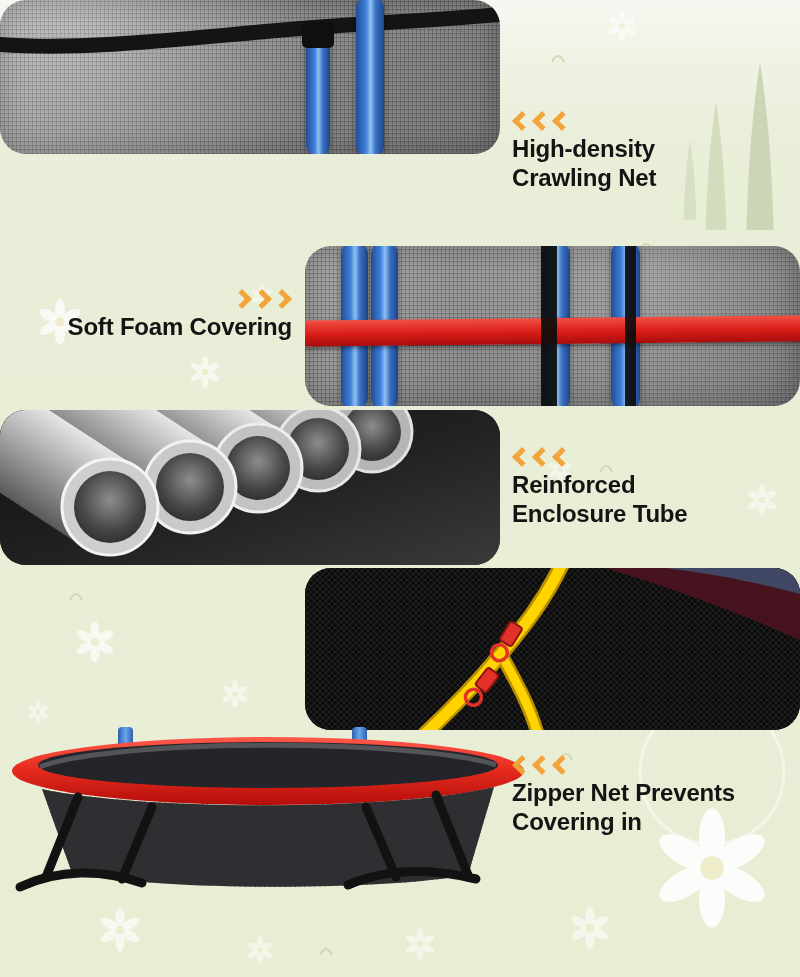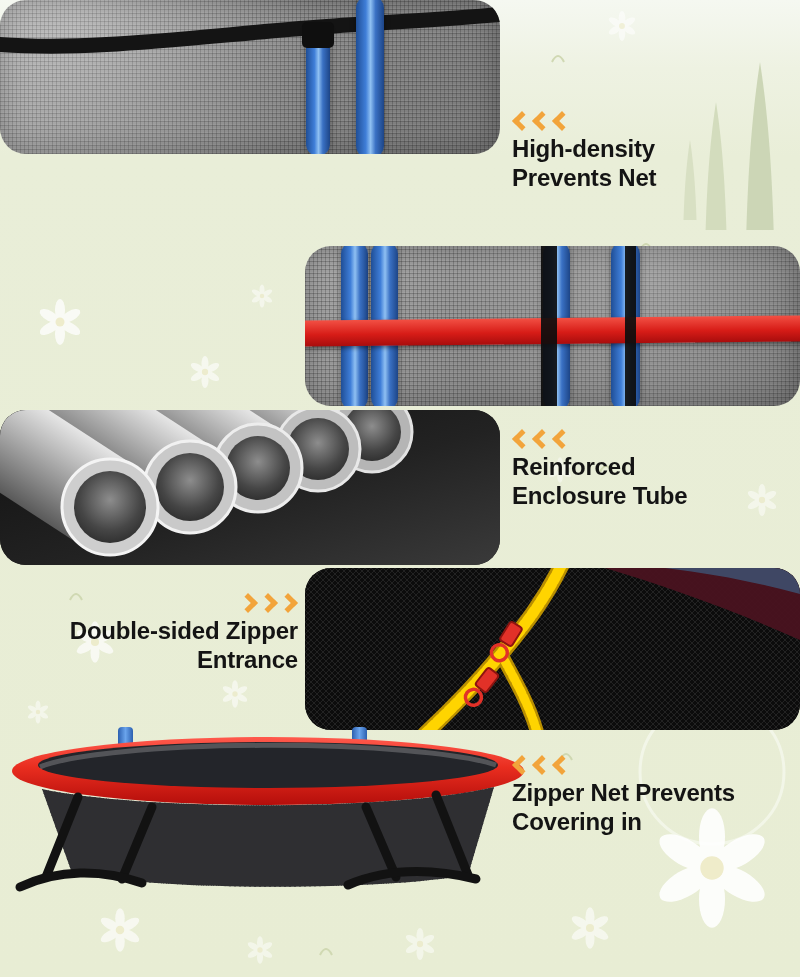--- a/index.html
+++ b/index.html
@@ -41,21 +41,21 @@
   .caption{position:absolute;color:#141414;font-weight:700;z-index:5;}
   .caption .line{font-size:24px;line-height:1.2;letter-spacing:-.2px;}
   .caption.align-right{text-align:right;}
   .arrows{height:18px;margin-bottom:5px;}
   .chev{display:inline-block;width:9px;height:9px;margin:2px 3px;
     border-style:solid;border-color:#F2A43B;border-width:0 5px 5px 0;}
   .dir-right .chev{transform:rotate(-45deg);}
   .dir-left  .chev{transform:rotate(135deg);}
   #cap-net{left:512px;top:112px;width:280px;}
   #cap-foam{left:30px;top:290px;width:262px;}
-  #cap-tube{left:512px;top:430px;width:280px;}
+  #cap-tube{left:512px;top:448px;width:280px;}
   #cap-zipper{left:20px;top:594px;width:278px;}
   #cap-bottom{left:512px;top:756px;width:282px;}
 </style>
 </head>
 <body>
 
 <div id="canvas">
 
   <svg id="bg-art" viewBox="0 0 800 977" aria-hidden="true">
     <defs>
@@ -127,23 +127,29 @@
     <div class="pole" style="left:306px;top:24px;bottom:-2px;width:24px;"></div>
     <div class="strap-wrap" style="left:302px;top:22px;width:32px;height:26px;"></div>
     <div class="pole" style="left:356px;top:-4px;bottom:-4px;width:28px;"></div>
   </div>
 
   <div class="caption" id="cap-net">
     <div class="arrows dir-left">
       <span class="chev"></span><span class="chev"></span><span class="chev"></span>
     </div>
     <div class="line">High-density</div>
-    <div class="line">Prevents Net</div>
-  </div>
-
+    <div class="line">Crawling Net</div>
+  </div>
+
+  <div class="caption align-right" id="cap-foam">
+    <div class="arrows dir-right">
+      <span class="chev"></span><span class="chev"></span><span class="chev"></span>
+    </div>
+    <div class="line">Soft Foam Covering</div>
+  </div>
 
   <div class="photo mesh" id="photo-foam">
     <div class="sheen" style="background:radial-gradient(circle at 70% 20%, rgba(255,255,255,.22), transparent 55%);"></div>
     <div class="pole" style="left:36px;top:-4px;bottom:-4px;width:27px;"></div>
     <div class="pole" style="left:66px;top:-4px;bottom:-4px;width:27px;"></div>
     <div class="pole" style="left:238px;top:-4px;bottom:-4px;width:27px;"></div>
     <div class="pole" style="left:306px;top:-4px;bottom:-4px;width:29px;"></div>
     <div class="red-band"></div>
     <div class="strap-v" style="left:236px;width:16px;"></div>
     <div class="strap-v" style="left:320px;width:11px;"></div>
@@ -201,27 +207,20 @@
   </div>
 
   <div class="caption" id="cap-tube">
     <div class="arrows dir-left">
       <span class="chev"></span><span class="chev"></span><span class="chev"></span>
     </div>
     <div class="line">Reinforced</div>
     <div class="line">Enclosure Tube</div>
   </div>
 
-  <div class="caption align-right" id="cap-zipper">
-    <div class="arrows dir-right">
-      <span class="chev"></span><span class="chev"></span><span class="chev"></span>
-    </div>
-    <div class="line">Double-sided Zipper</div>
-    <div class="line">Entrance</div>
-  </div>
 
   <div class="photo" id="photo-zipper">
     <svg viewBox="0 0 495 162" preserveAspectRatio="none">
       <defs>
         <pattern id="mesh4" width="6" height="6" patternUnits="userSpaceOnUse">
           <rect width="6" height="6" fill="#0c0c0c"></rect>
           <path d="M0,0 L6,6 M6,0 L0,6" stroke="#222222" stroke-width="1"></path>
         </pattern>
       </defs>
       <rect width="495" height="162" fill="url(#mesh4)"></rect>

